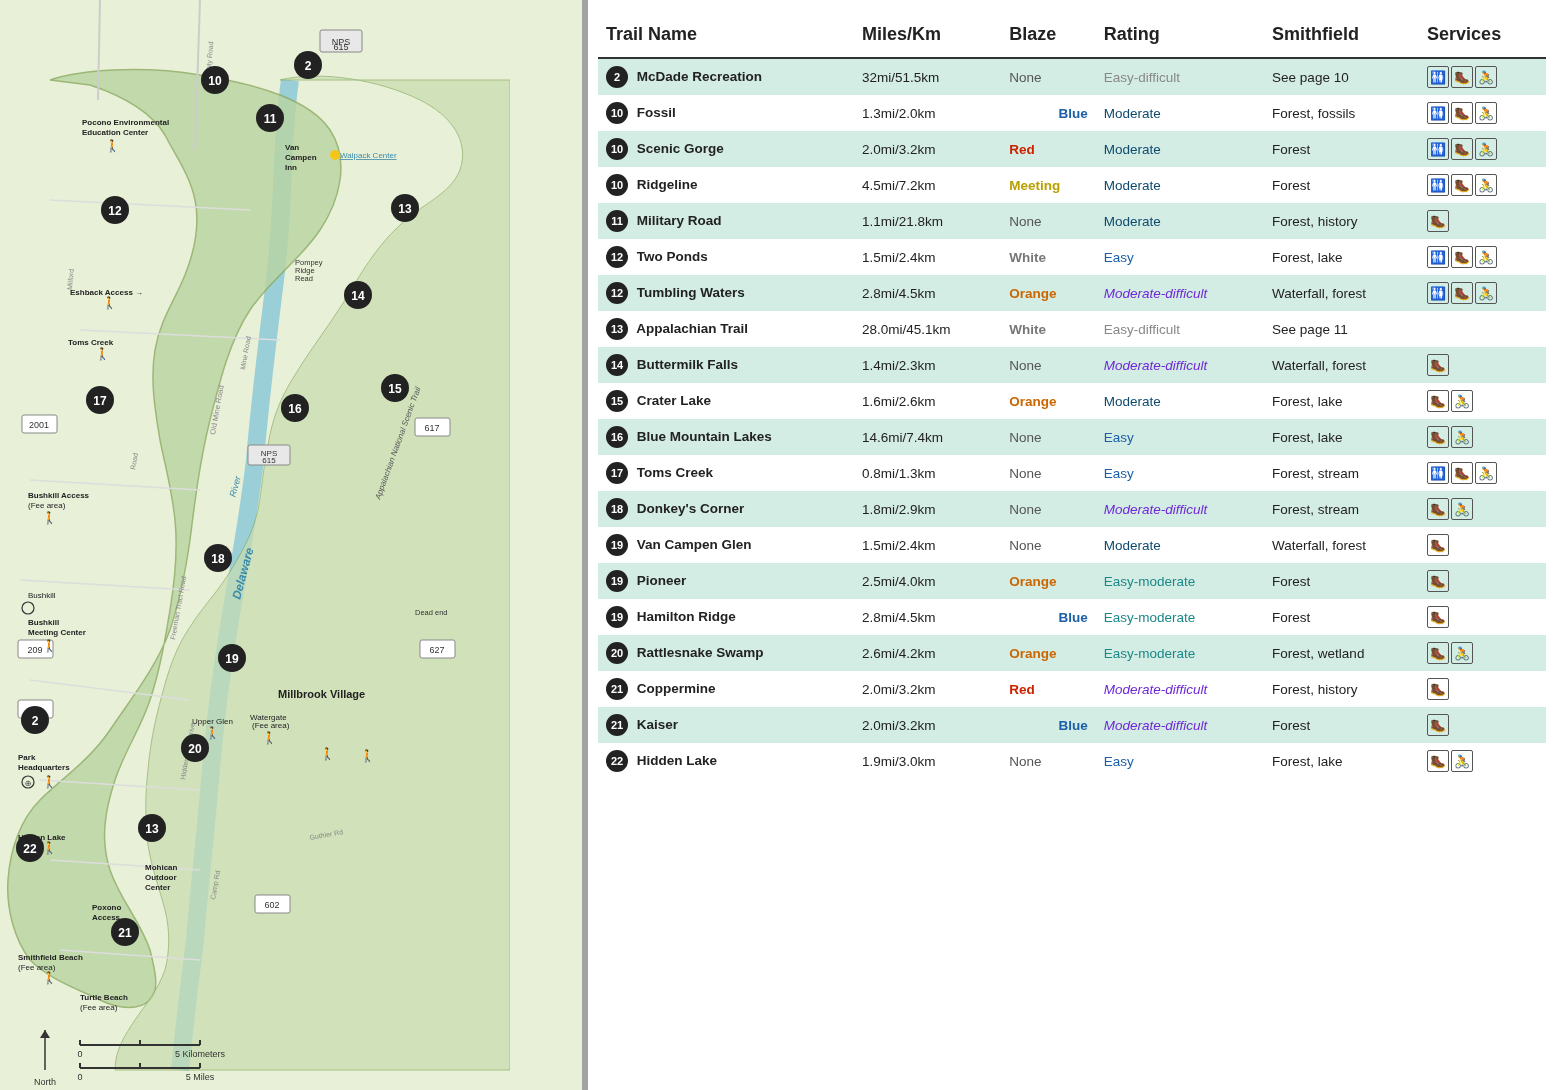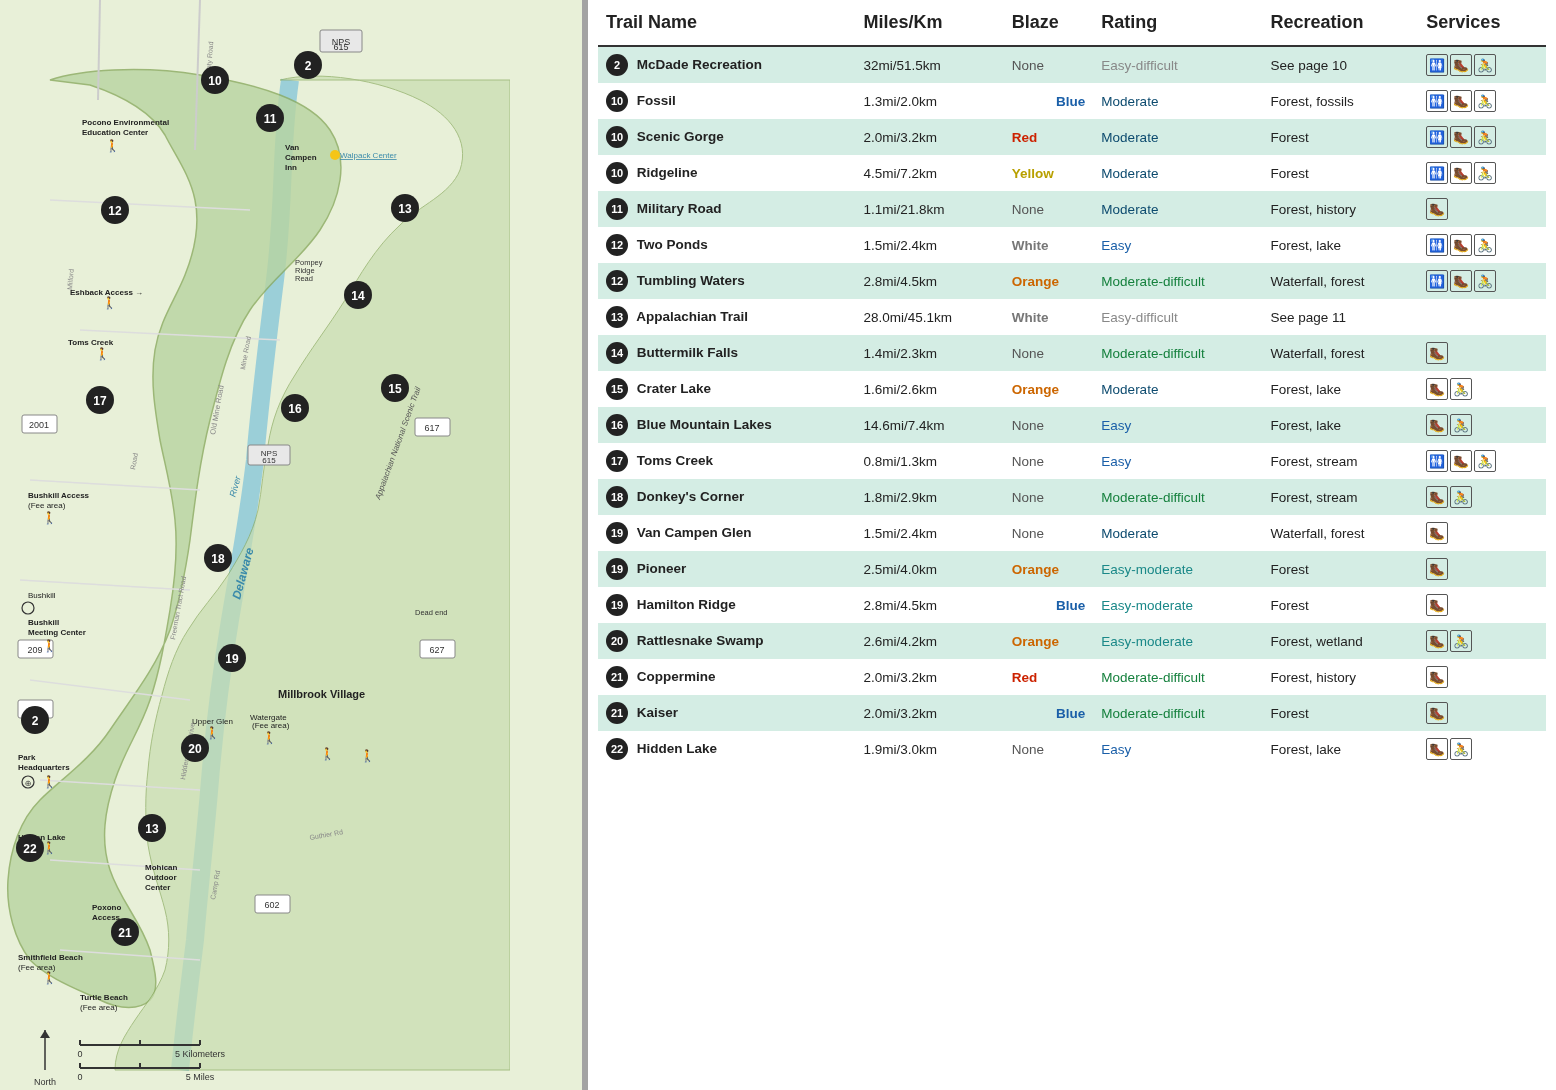--- a/index.html
+++ b/index.html
@@ -22,21 +22,21 @@
       overflow: hidden;
       flex-shrink: 0;
       border-right: 6px solid #a3a3a3;
     }
 
     
     #table-panel {
       flex: 1;
       height: 968px;
       overflow-y: auto;
-      padding: 0 10px;
+      padding: 12px 10px;
       background: #fff;
     }
 
     table {
       width: 100%;
       border-collapse: collapse;
       font-size: 14px;
     }
 
     thead tr {
@@ -86,21 +86,21 @@
       flex-shrink: 0;
     }
 
     .blaze-none { color: #555; }
     .blaze-blue { color: #1a5fa8; font-weight: bold; text-align: right; }
     .blaze-red { color: #cc2200; font-weight: bold; }
     .blaze-yellow { color: #b8a000; font-weight: bold; }
     .blaze-white { color: #777; font-weight: bold; }
     .blaze-orange { color: #cc6600; font-weight: bold; }
 
-    .rating-moderate-difficult { color: #15803d; }
+    .rating-moderate-difficult { color: #6d28d9; font-style: italic; }
     .rating-moderate { color: #0c4a6e; }
     .rating-easy { color: #1a5fa8; }
     .rating-easy-difficult { color: #888; }
     .rating-easy-moderate { color: #1a8888; }
 
     .service-icon {
       display: inline-flex;
       align-items: center;
       justify-content: center;
       border: 1.5px solid #555;
@@ -357,21 +357,21 @@
 </div>
 
 <div id="table-panel">
   <table>
     <thead>
       <tr>
         <th>Trail Name</th>
         <th>Miles/Km</th>
         <th>Blaze</th>
         <th>Rating</th>
-        <th>Recreation</th>
+        <th>Smithfield</th>
         <th>Services</th>
       </tr>
     </thead>
     <tbody id="trail-tbody">
     <tr>
           <td class="trail-name-cell"><span class="badge">2</span> McDade Recreation</td>
           <td>32mi/51.5km</td>
           <td class="blaze-none">None</td>
           <td class="rating-easy-difficult">Easy-difficult</td>
           <td>See page 10</td>
@@ -389,21 +389,21 @@
           <td class="trail-name-cell"><span class="badge">10</span> Scenic Gorge</td>
           <td>2.0mi/3.2km</td>
           <td class="blaze-red">Red</td>
           <td class="rating-moderate">Moderate</td>
           <td>Forest</td>
           <td style="white-space: nowrap;"><span class="service-icon" title="Restroom">🚻</span><span class="service-icon" title="Hiking">🥾</span><span class="service-icon" title="Biking">🚴</span></td>
         </tr>
         <tr>
           <td class="trail-name-cell"><span class="badge">10</span> Ridgeline</td>
           <td>4.5mi/7.2km</td>
-          <td class="blaze-yellow">Yellow</td>
+          <td class="blaze-yellow">Meeting</td>
           <td class="rating-moderate">Moderate</td>
           <td>Forest</td>
           <td style="white-space: nowrap;"><span class="service-icon" title="Restroom">🚻</span><span class="service-icon" title="Hiking">🥾</span><span class="service-icon" title="Biking">🚴</span></td>
         </tr>
         <tr>
           <td class="trail-name-cell"><span class="badge">11</span> Military Road</td>
           <td>1.1mi/21.8km</td>
           <td class="blaze-none">None</td>
           <td class="rating-moderate">Moderate</td>
           <td>Forest, history</td>

